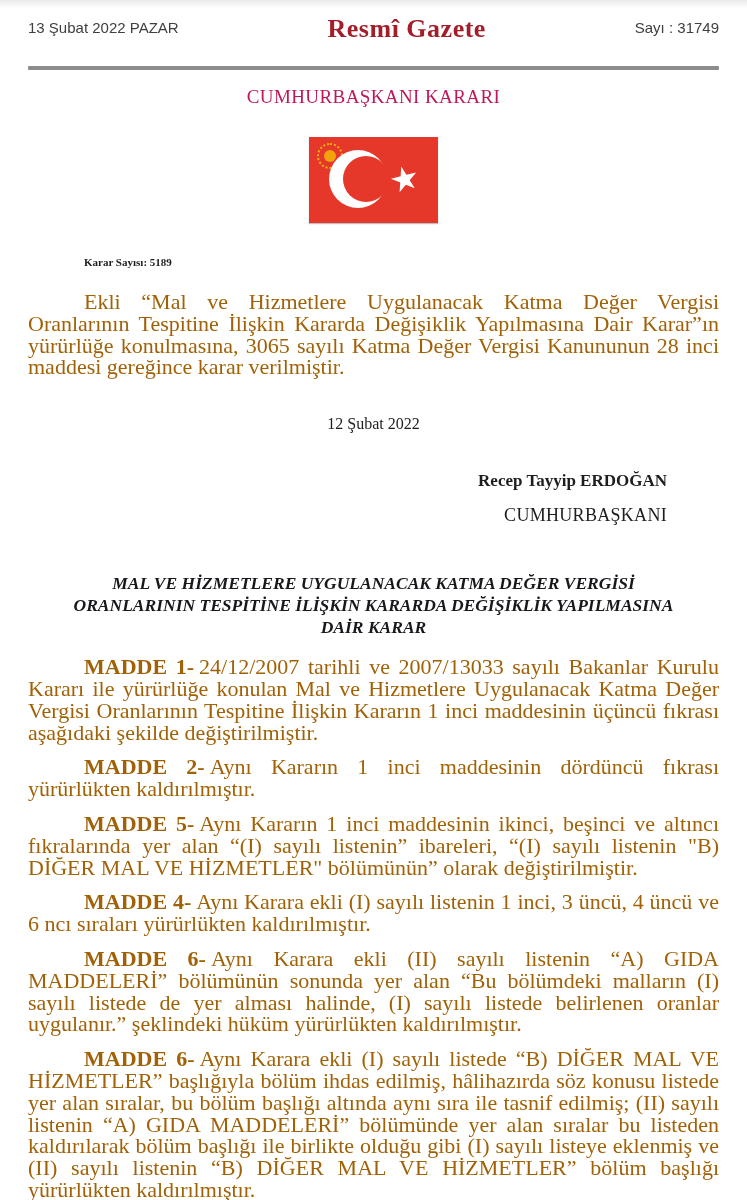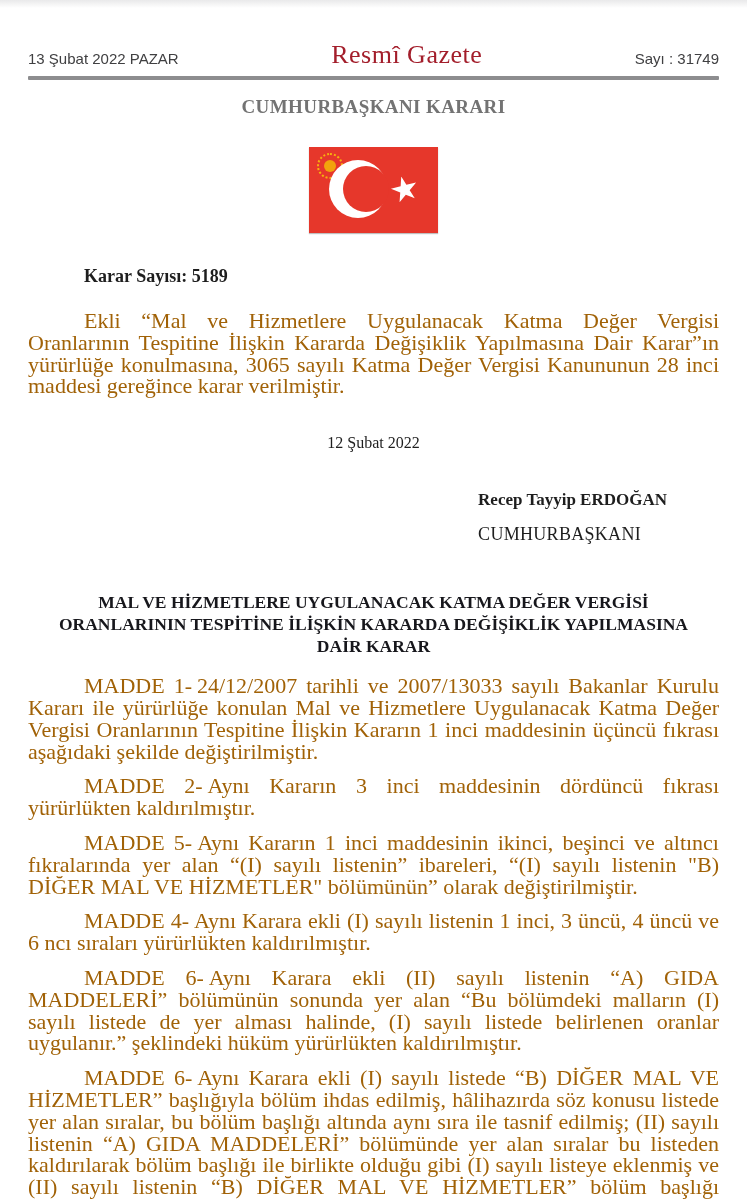--- a/index.html
+++ b/index.html
@@ -6,34 +6,34 @@
   html,body { background:#ffffff; }
   body {
     width:747px; min-height:1200px; margin:0 auto; position:relative;
     font-family:"Liberation Serif", serif; color:#1e1e1e;
     -webkit-font-smoothing:antialiased;
   }
   .topstrip { height:8px; width:100%; background:linear-gradient(#e9e9ea, #ffffff); }
 
   
   .gz-header {
-    display:flex; align-items:flex-end; justify-content:space-between;
-    padding:6px 28px 6px 28px;
+    display:flex; align-items:center; justify-content:space-between;
+    padding:6px 28px 22px 28px;
   }
   .gz-date, .gz-issue {
     font-family:"Liberation Sans", sans-serif; font-size:15px; color:#404042;
     padding-bottom:3px;
   }
   .gz-masthead {
-    font-size:26px; font-weight:normal; color:#a31e2b; letter-spacing:0.5px;margin-top:26px;
+    font-size:26px; font-weight:bold; color:#a31e2b; letter-spacing:0.5px;
   }
   .gz-rule { height:4px; background:#8d8d8f; margin:0 28px; border-radius:1px; }
 
   .decree-heading {
-    text-align:center; font-size:19px; font-weight:bold; color:#737373;
+    text-align:center; font-size:19px; font-weight:normal; color:#be185d;
     letter-spacing:0.4px; margin-top:16px;
   }
 
   
   .flag {
     position:relative; width:129px; height:86px; background:#e6372b;
     margin:29px auto 0 auto; box-shadow:0 1px 1px rgba(0,0,0,0.25);
   }
   .flag-sun {
     position:absolute; left:8px; top:6px; width:26px; height:26px;
@@ -53,39 +53,39 @@
   }
   .flag-star {
     position:absolute; left:82px; top:29px; width:27px; height:27px; background:#ffffff;
     clip-path:polygon(50% 0%, 61% 35%, 98% 35%, 68% 57%, 79% 91%, 50% 70%, 21% 91%, 32% 57%, 2% 35%, 39% 35%);
     transform:rotate(-14deg);
   }
 
   
   .decision-number {
     margin:33px 28px 16px 28px; text-indent:56px;
-    font-size:18px; font-weight:bold;
+    font-size:11px; font-weight:bold;
   }
   .par {
     margin:0 28px 13px 28px; text-indent:56px; text-align:justify;
     font-size:22px; line-height:21.8px; color:#a16207;
   }
   .preamble { margin-top:23px; }
   .decree-date { margin-top:37px; text-align:center; font-size:16px; }
 
-  .signature { margin:38px 80px 0 auto; width:fit-content; text-align:left; }
+  .signature { margin:38px 80px 0 auto; width:fit-content; text-align:right; }
   .sig-name { font-size:17px; font-weight:bold; }
   .sig-title { font-size:18px; margin-top:14px; letter-spacing:0.3px; }
 
   .reg-title {
     margin:46px 40px 0 40px; text-align:center;
-    font-size:17.5px; font-weight:bold; line-height:22px; color:#17171c;
+    font-size:17.5px; font-weight:bold; line-height:22px; color:#17171c;font-style:italic;
   }
   .articles { margin-top:18px; }
-  .lbl { font-weight:normal; margin-right:5px;margin-top:29px; }
+  .lbl { font-weight:bold; margin-right:5px;margin-top:29px; }
   .lbl:empty { display:none; margin:0; }
 </style>
 </head>
 <body>
 
 <div class="topstrip"></div>
 
 <div class="gz-header">
   <span class="gz-date">13 Şubat 2022 PAZAR</span>
   <span class="gz-masthead">Resmî Gazete</span>
@@ -113,19 +113,19 @@
 </div>
 
 <div class="reg-title">
   <div>MAL VE HİZMETLERE UYGULANACAK KATMA DEĞER VERGİSİ</div>
   <div>ORANLARININ TESPİTİNE İLİŞKİN KARARDA DEĞİŞİKLİK YAPILMASINA</div>
   <div>DAİR KARAR</div>
 </div>
 
 <div class="articles">
   <p class="par"><b class="lbl">MADDE 1-</b><span>24/12/2007 tarihli ve 2007/13033 sayılı Bakanlar Kurulu Kararı ile yürürlüğe konulan Mal ve Hizmetlere Uygulanacak Katma Değer Vergisi Oranlarının Tespitine İlişkin Kararın 1 inci maddesinin üçüncü fıkrası aşağıdaki şekilde değiştirilmiştir.</span></p>
-  <p class="par"><b class="lbl">MADDE 2-</b><span>Aynı Kararın 3 inci maddesinin dördüncü fıkrası yürürlükten kaldırılmıştır.</span></p>
+  <p class="par"><b class="lbl">MADDE 2-</b><span>Aynı Kararın 1 inci maddesinin dördüncü fıkrası yürürlükten kaldırılmıştır.</span></p>
   <p class="par"><b class="lbl">MADDE 5-</b><span>Aynı Kararın 1 inci maddesinin ikinci, beşinci ve altıncı fıkralarında yer alan “(I) sayılı listenin” ibareleri,  “(I) sayılı listenin "B) DİĞER MAL VE HİZMETLER" bölümünün” olarak değiştirilmiştir.</span></p>
   <p class="par"><b class="lbl">MADDE 4-</b><span>Aynı Karara ekli (I) sayılı listenin 1 inci, 3 üncü, 4 üncü ve 6 ncı sıraları yürürlükten kaldırılmıştır.</span></p>
   <p class="par"><b class="lbl">MADDE 6-</b><span>Aynı Karara ekli (II) sayılı listenin “A) GIDA MADDELERİ” bölümünün sonunda yer alan “Bu bölümdeki malların  (I) sayılı listede de yer alması halinde, (I) sayılı listede belirlenen oranlar uygulanır.” şeklindeki hüküm yürürlükten kaldırılmıştır.</span></p>
   <p class="par"><b class="lbl">MADDE 6-</b><span>Aynı Karara ekli (I) sayılı listede “B) DİĞER MAL VE HİZMETLER” başlığıyla bölüm ihdas edilmiş, hâlihazırda söz konusu listede yer alan sıralar, bu bölüm başlığı altında aynı sıra ile tasnif edilmiş; (II) sayılı listenin “A) GIDA MADDELERİ” bölümünde yer alan sıralar bu listeden kaldırılarak bölüm başlığı ile birlikte olduğu gibi (I) sayılı listeye eklenmiş ve (II) sayılı listenin “B) DİĞER MAL VE HİZMETLER” bölüm başlığı yürürlükten kaldırılmıştır.</span></p>
   <p class="par"><b class="lbl">MADDE 8-</b><span>Bu Karar hükümlerini Hazine ve Maliye Bakanı yürütür.</span></p>
 </div>
 
 </body></html>

